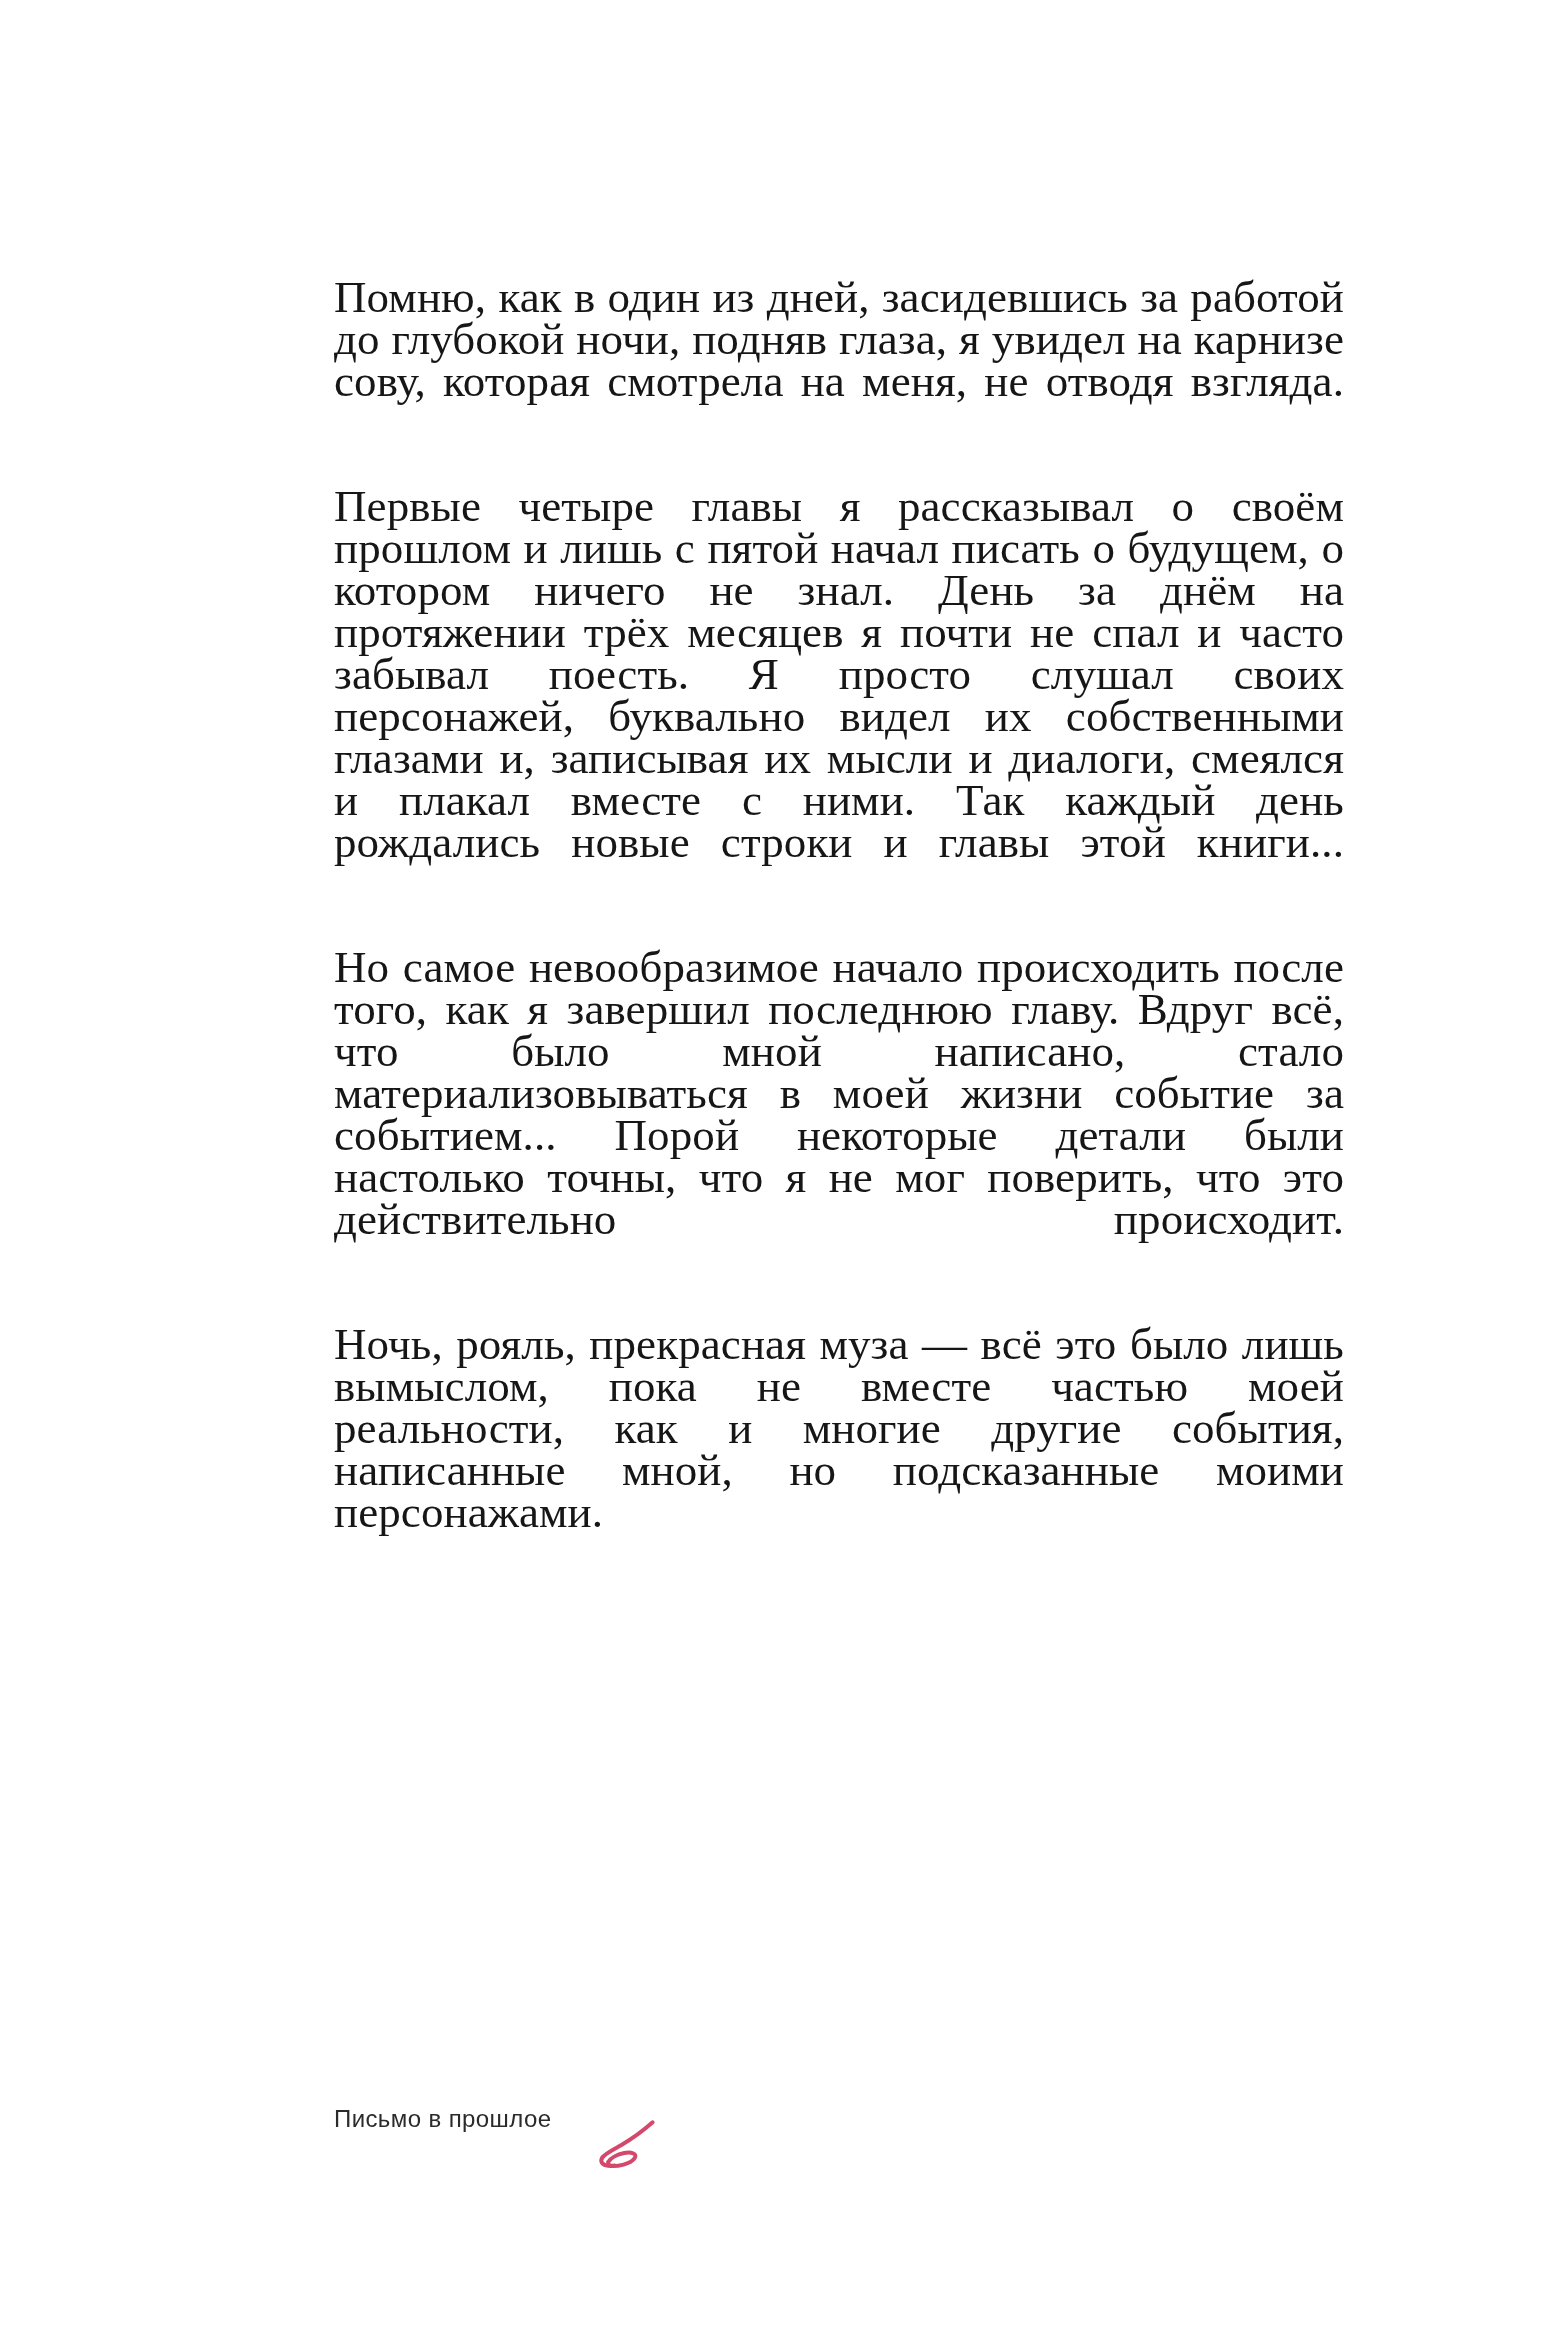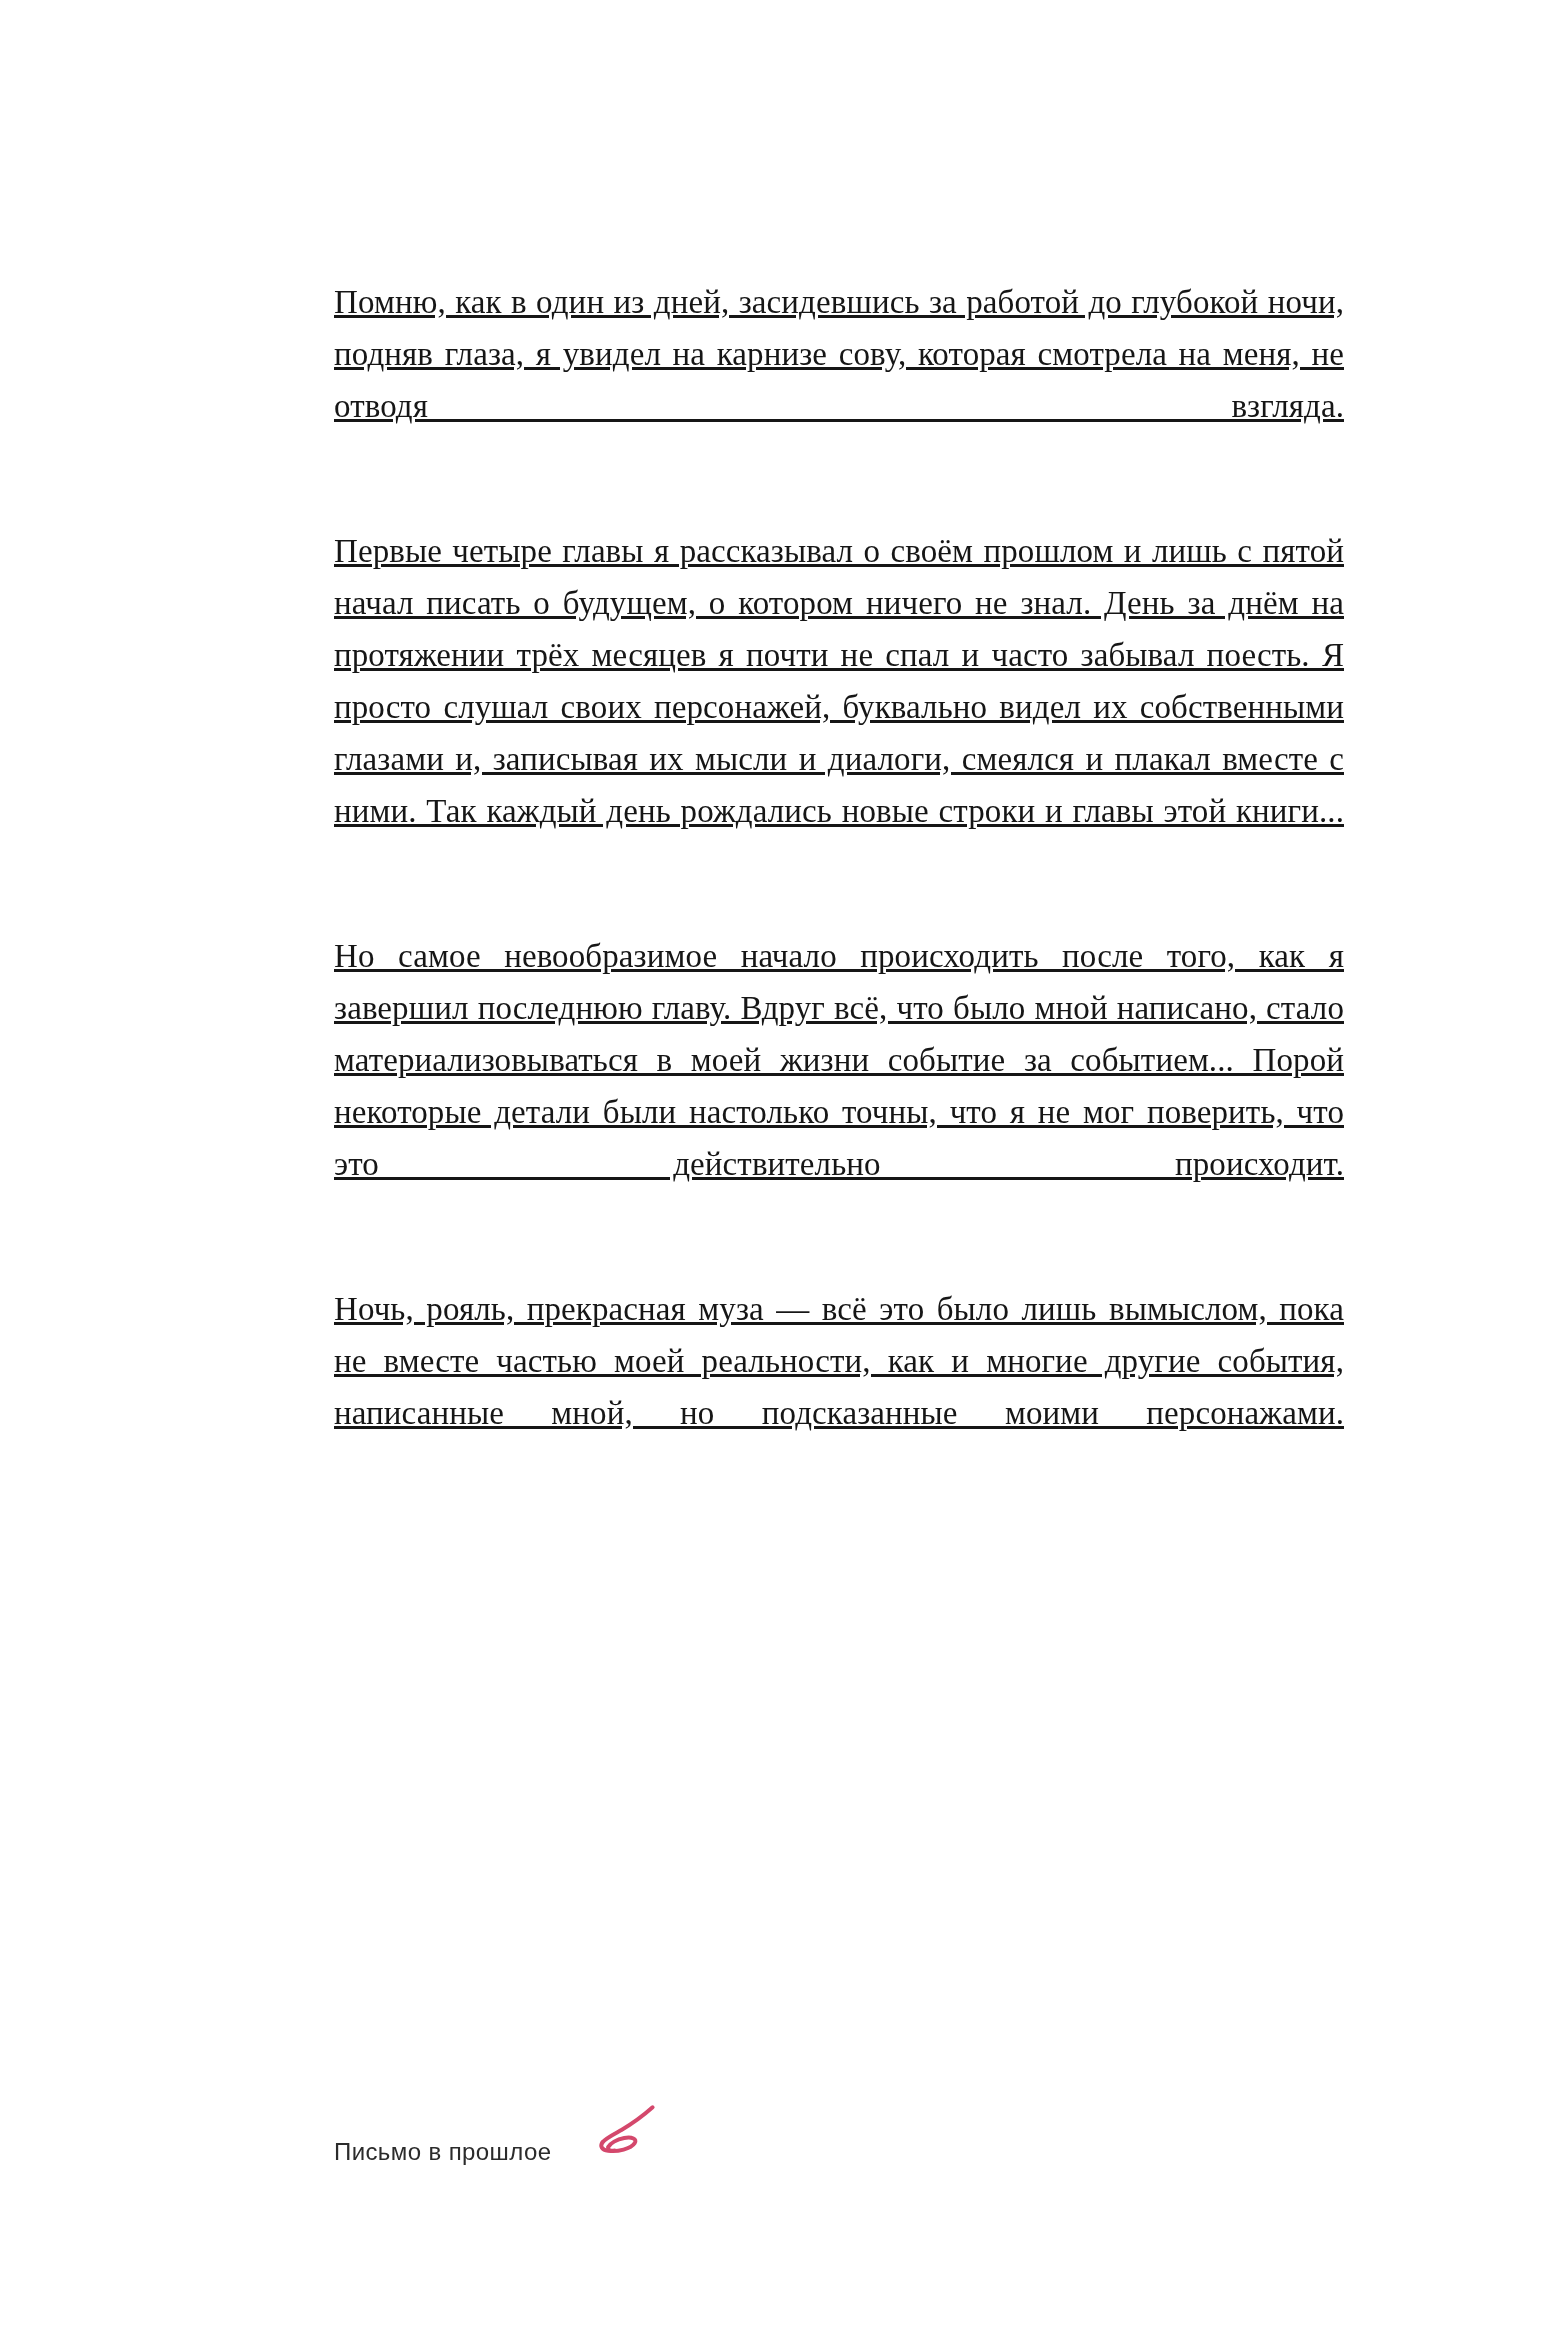--- a/index.html
+++ b/index.html
@@ -24,49 +24,48 @@
   
   #text-column {
     position: absolute;
     left: 334px;
     top: 276px;
     width: 1010px;
   }
 
   .para {
     font-family: "Liberation Serif", "DejaVu Serif", serif;
-    font-size: 33px;
-    line-height: 52px;
+    font-size: 45px;
+    line-height: 42px;
     color: #161616;
     text-align: justify;
     text-justify: inter-word;
     margin: 0 0 41px 0;
     letter-spacing: 0.1px;
     -webkit-hyphens: none;
     hyphens: none;
     word-spacing: 0.5px;
-    text-decoration: underline;
   }
   .para:last-child {
     margin-bottom: 0;
   }
   
   .para::after {
     content: "";
     display: inline-block;
     width: 100%;
   }
 
   
   #footer {
     position: absolute;
     left: 334px;
     top: 2107px;
     display: flex;
-    align-items: flex-end;
+    align-items: flex-start;
     gap: 44px;
     height: 57px;
   }
 
   #footer-label {
     font-family: "Liberation Sans", "DejaVu Sans", sans-serif;
     font-size: 24px;
     font-weight: 300;
     color: #2b2b2b;
     letter-spacing: 0.4px;

